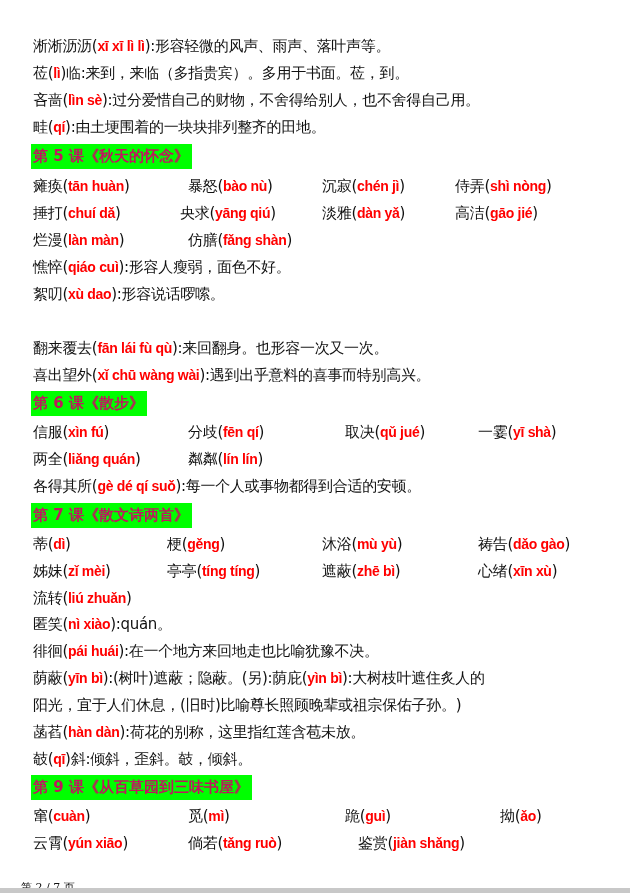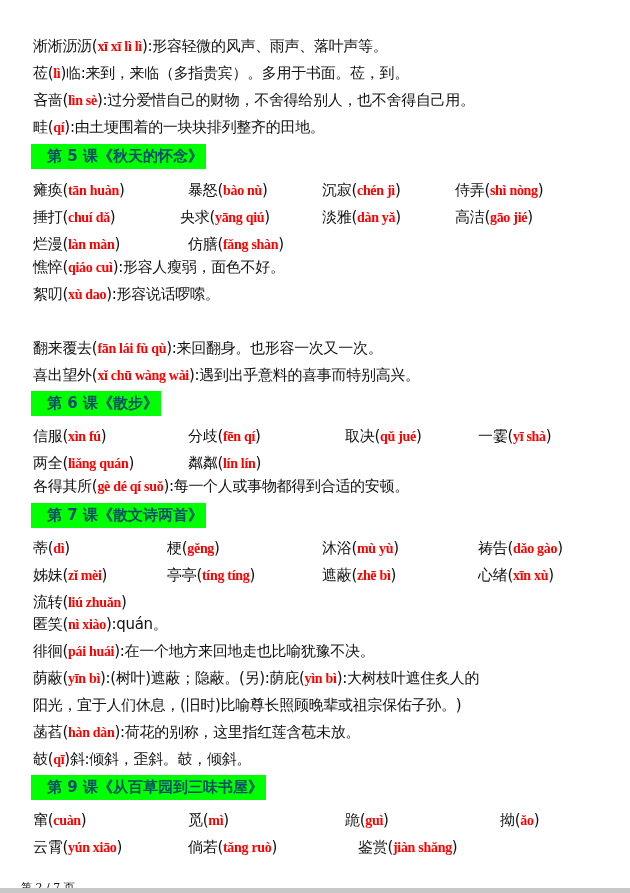--- a/index.html
+++ b/index.html
@@ -1,23 +1,23 @@
 <!DOCTYPE html>
 <html><head>
 <meta charset="utf-8">
 <style>
   html, body { margin:0; padding:0; background:#ffffff; }
   body { width:630px; height:893px; position:relative; overflow:hidden;
          font-family:"DejaVu Sans", "Liberation Sans", sans-serif; color:#111; }
   .page { position:absolute; left:0; top:0; width:630px; height:893px; }
   .line { position:absolute; left:33px; font-size:15px; line-height:20px; white-space:nowrap; letter-spacing:-0.3px; }
-  .py { color:#ff0000; font-weight:bold; font-family:Liberation Serif, serif; font-size:14px; }
+  .py { color:#ff0000; font-weight:bold; font-family:Liberation Sans, sans-serif; font-size:14px; }
   .heading { position:absolute; left:31px; height:25px; background:#00ff00; font-size:15px; font-weight:bold;
-             line-height:25px; padding:0 3px 0 16px; white-space:nowrap; color:#0c4a6e; }
-  .cell { position:absolute; font-size:15px; line-height:28px; white-space:nowrap; letter-spacing:-0.3px; }
+             line-height:25px; padding:0 3px 0 2px; white-space:nowrap; color:#be185d; }
+  .cell { position:absolute; font-size:15px; line-height:20px; white-space:nowrap; letter-spacing:-0.3px; }
   .footer { position:absolute; left:21px; top:869px; font-size:11px; font-family:"DejaVu Serif", serif; color:#111;margin-top:11px; }
   .bottom-bar { position:absolute; left:0; top:888px; width:630px; height:5px; background:#c8c8c8; }
 </style>
 </head>
 <body>
 
 <div class="page">
 
   <div class="line" style="top:36px">
     <span>淅淅沥沥</span>(<span class="py">xī xī lì lì</span>)<span>:形容轻微的风声、雨声、落叶声等。</span>

